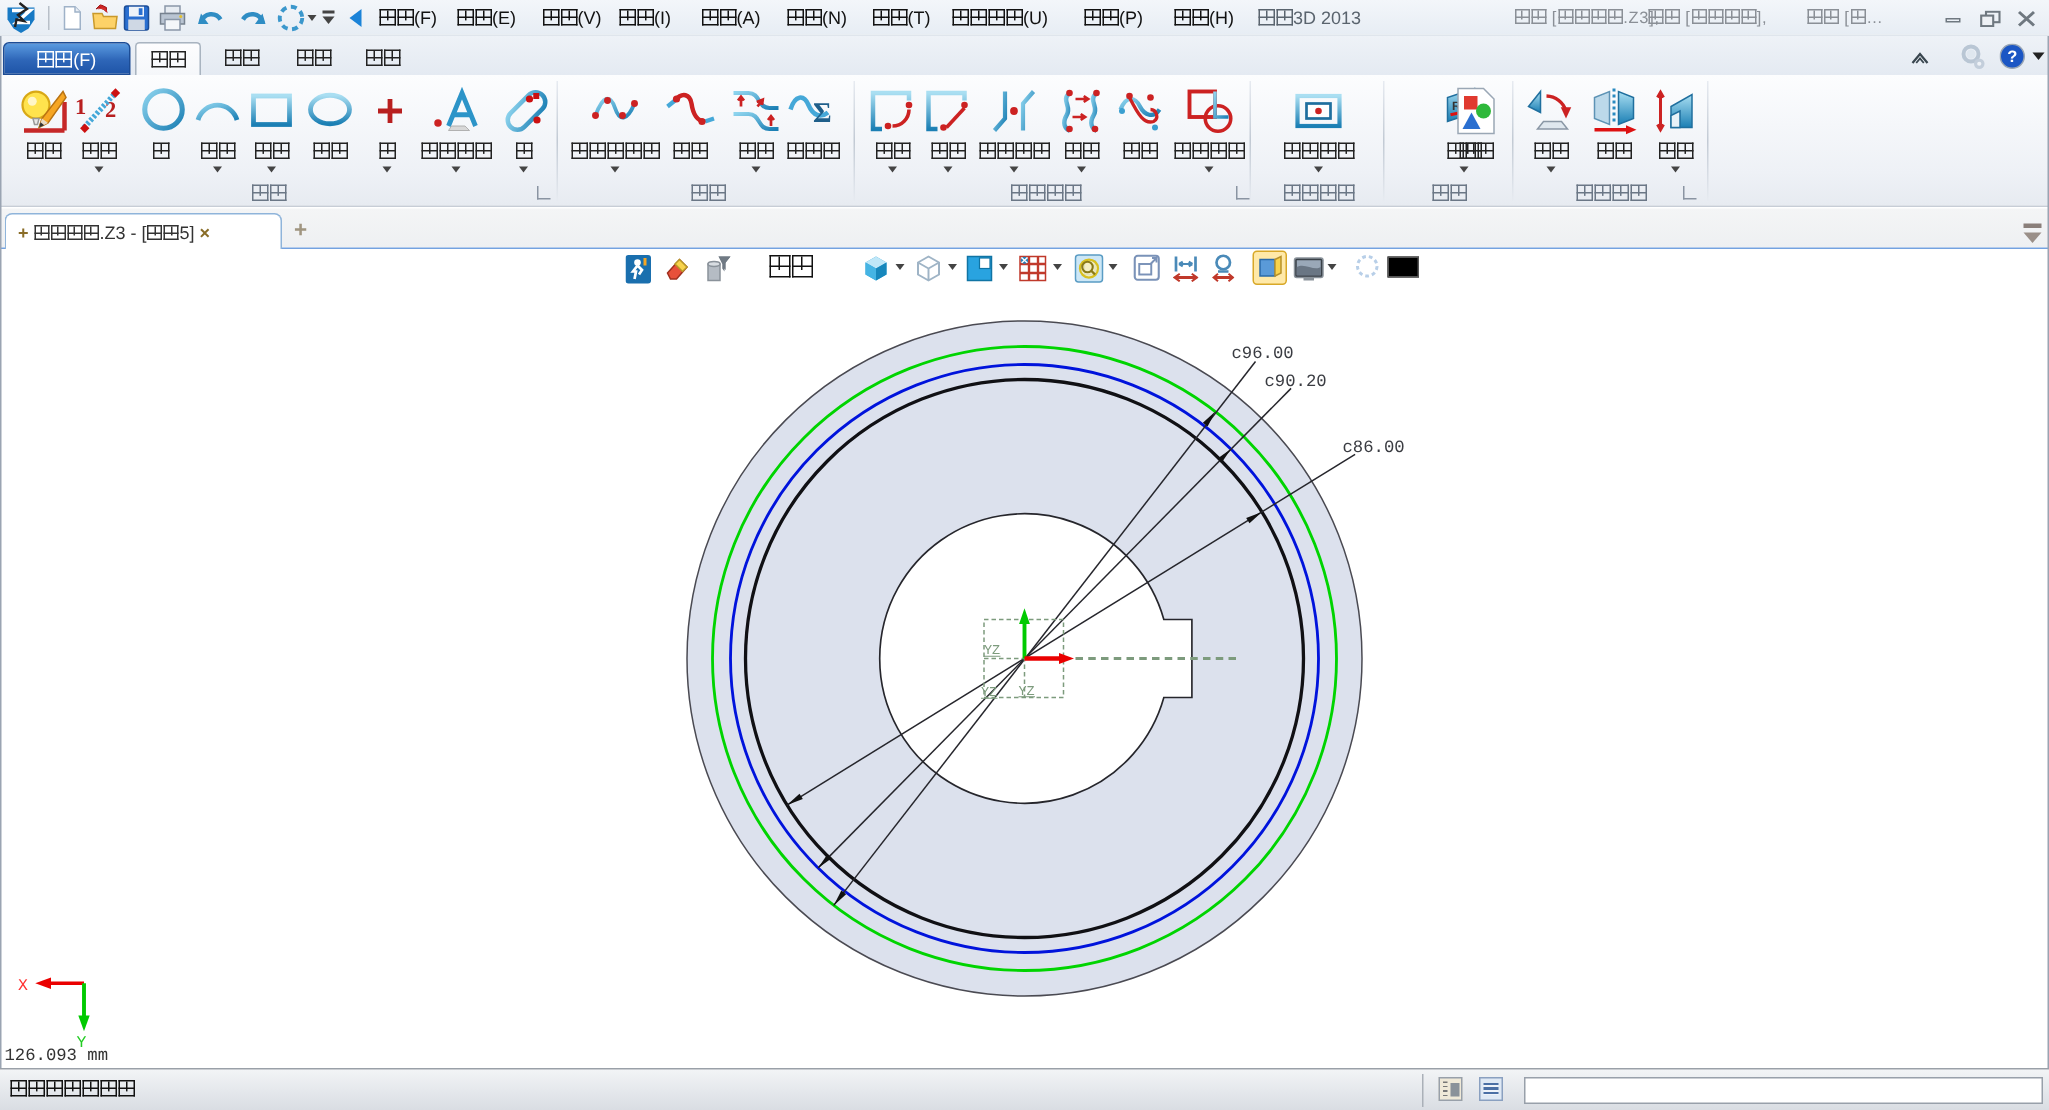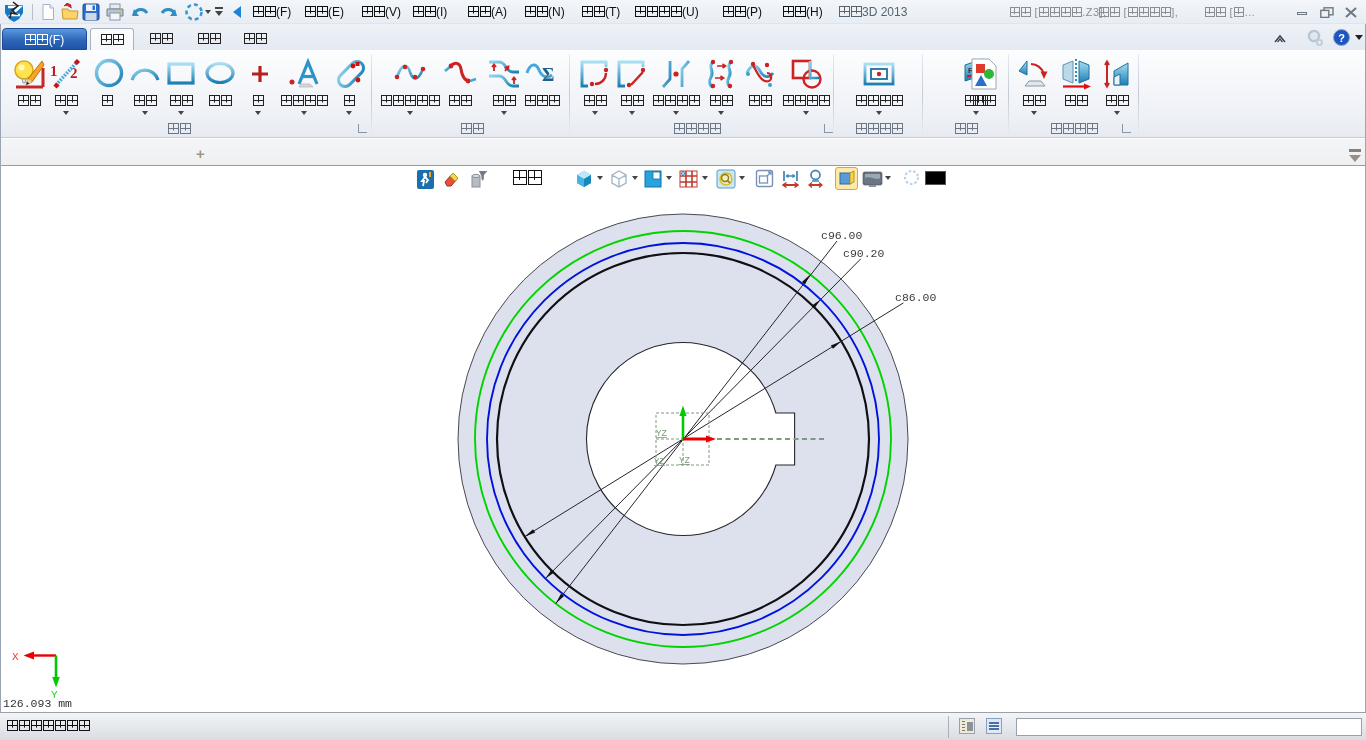--- a/index.html
+++ b/index.html
@@ -398,20 +398,21 @@
   <path d="M14 28 L14 20 L20 17 L20 28 Z" fill="#e8f2f8" stroke="#1f6f9e"></path>
  </svg>
       <div class="cap"><i class="h"></i><i class="h"></i></div>
       <i class="dd"></i>
 </div>
 <div class="gsep" style="left:1138px"></div>
 <div class="glabel" style="left:1024px;width:100px"><i class="h"></i><i class="h"></i><i class="h"></i><i class="h"></i></div>
 <div class="launch" style="left:1122px"></div>
 </div>
 <div class="abs" id="doctabs">
+ <div id="dtab"><span style="color:#8a6d28;font-weight:bold">+</span> <i class="h s"></i><i class="h s"></i><i class="h s"></i><i class="h s"></i>.Z3 - [<i class="h s"></i><i class="h s"></i>5] <span style="color:#8a6d28;font-weight:bold">×</span></div>
  <div class="abs" style="left:196px;top:6px;color:#a09580;font-size:15px;font-weight:bold">+</div>
  <div class="abs" style="left:1349px;top:10px;width:12px;height:3px;background:#8a7f7a"></div>
  <div class="abs" style="left:1349px;top:16px;width:0;height:0;border-left:6px solid transparent;border-right:6px solid transparent;border-top:7px solid #9a8f88"></div>
 </div>
 <div class="abs" id="datoolbar">
  <svg class="da" style="left:417px" width="18" height="21" viewBox="0 0 18 21">
   <rect x="0" y="1" width="17" height="19" rx="2" fill="#1a6fae"></rect>
   <circle cx="8" cy="6" r="2.2" fill="#fff"></circle>
       <path d="M8 8 L5 12 L7 12 L6 17 M8 8 L11 11 L9 14" stroke="#fff" stroke-width="1.8" fill="none"></path>
   <path d="M13 3 L13 8" stroke="#f6a623" stroke-width="2"></path>

